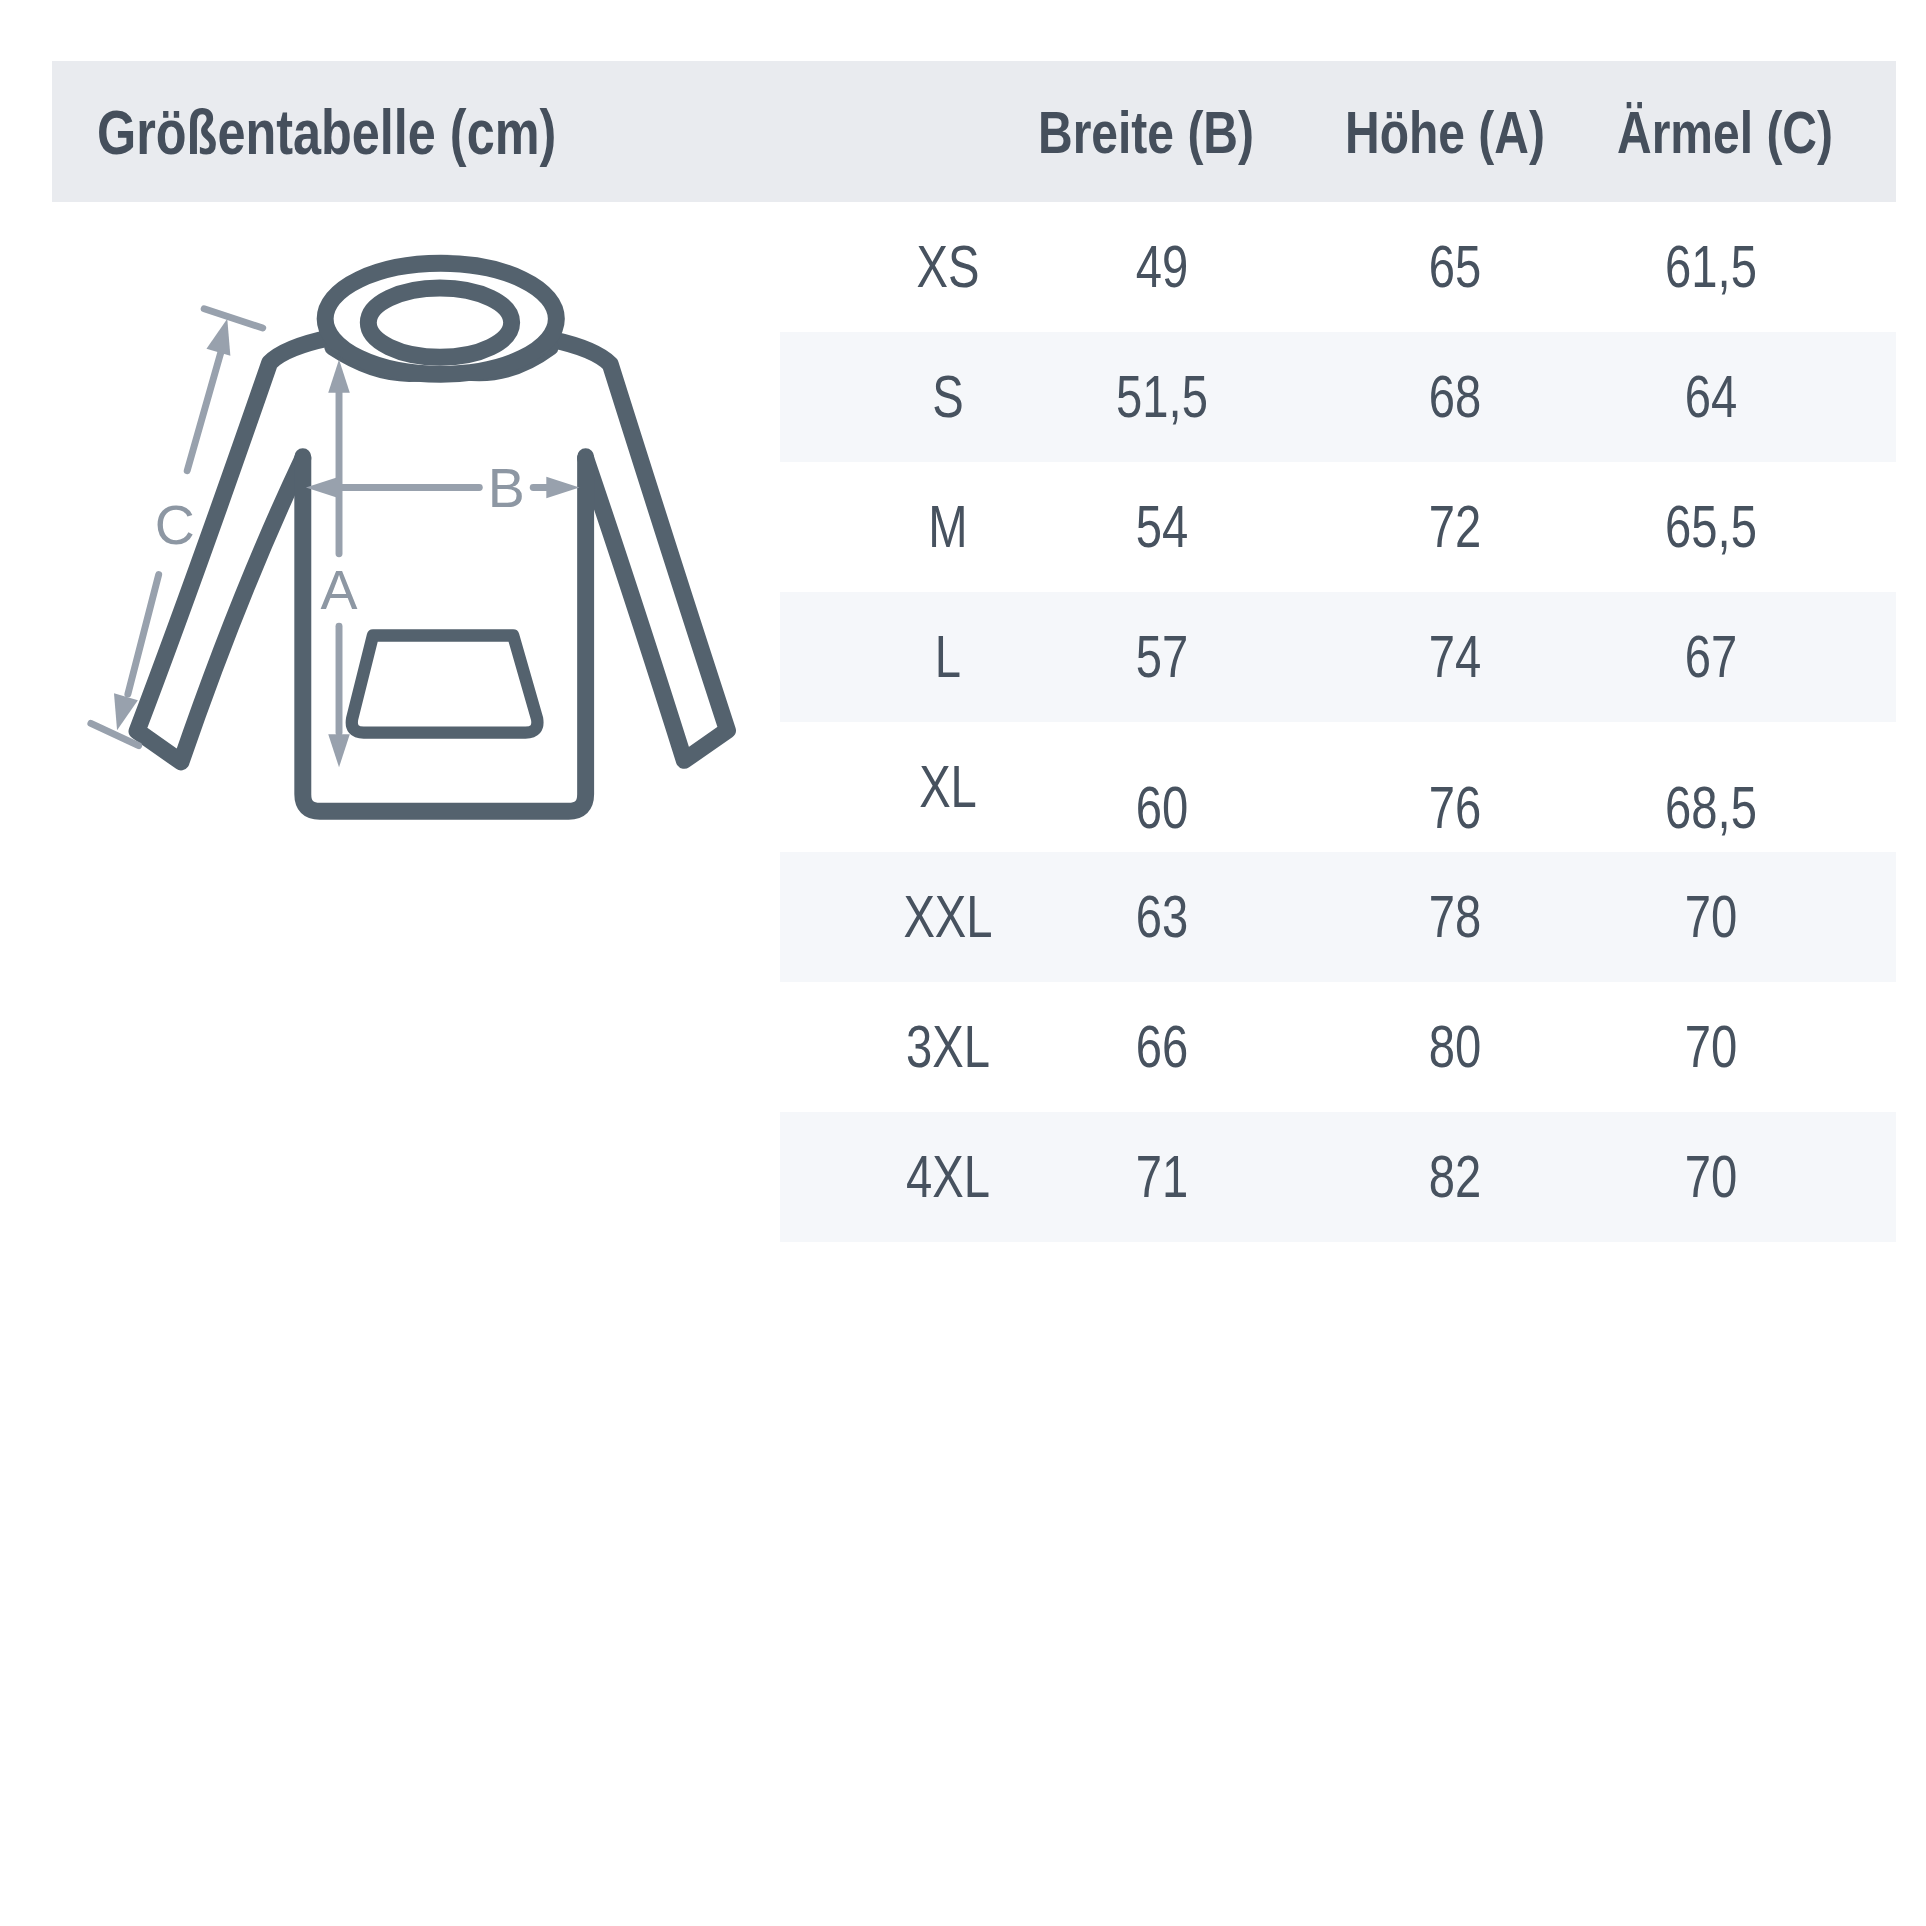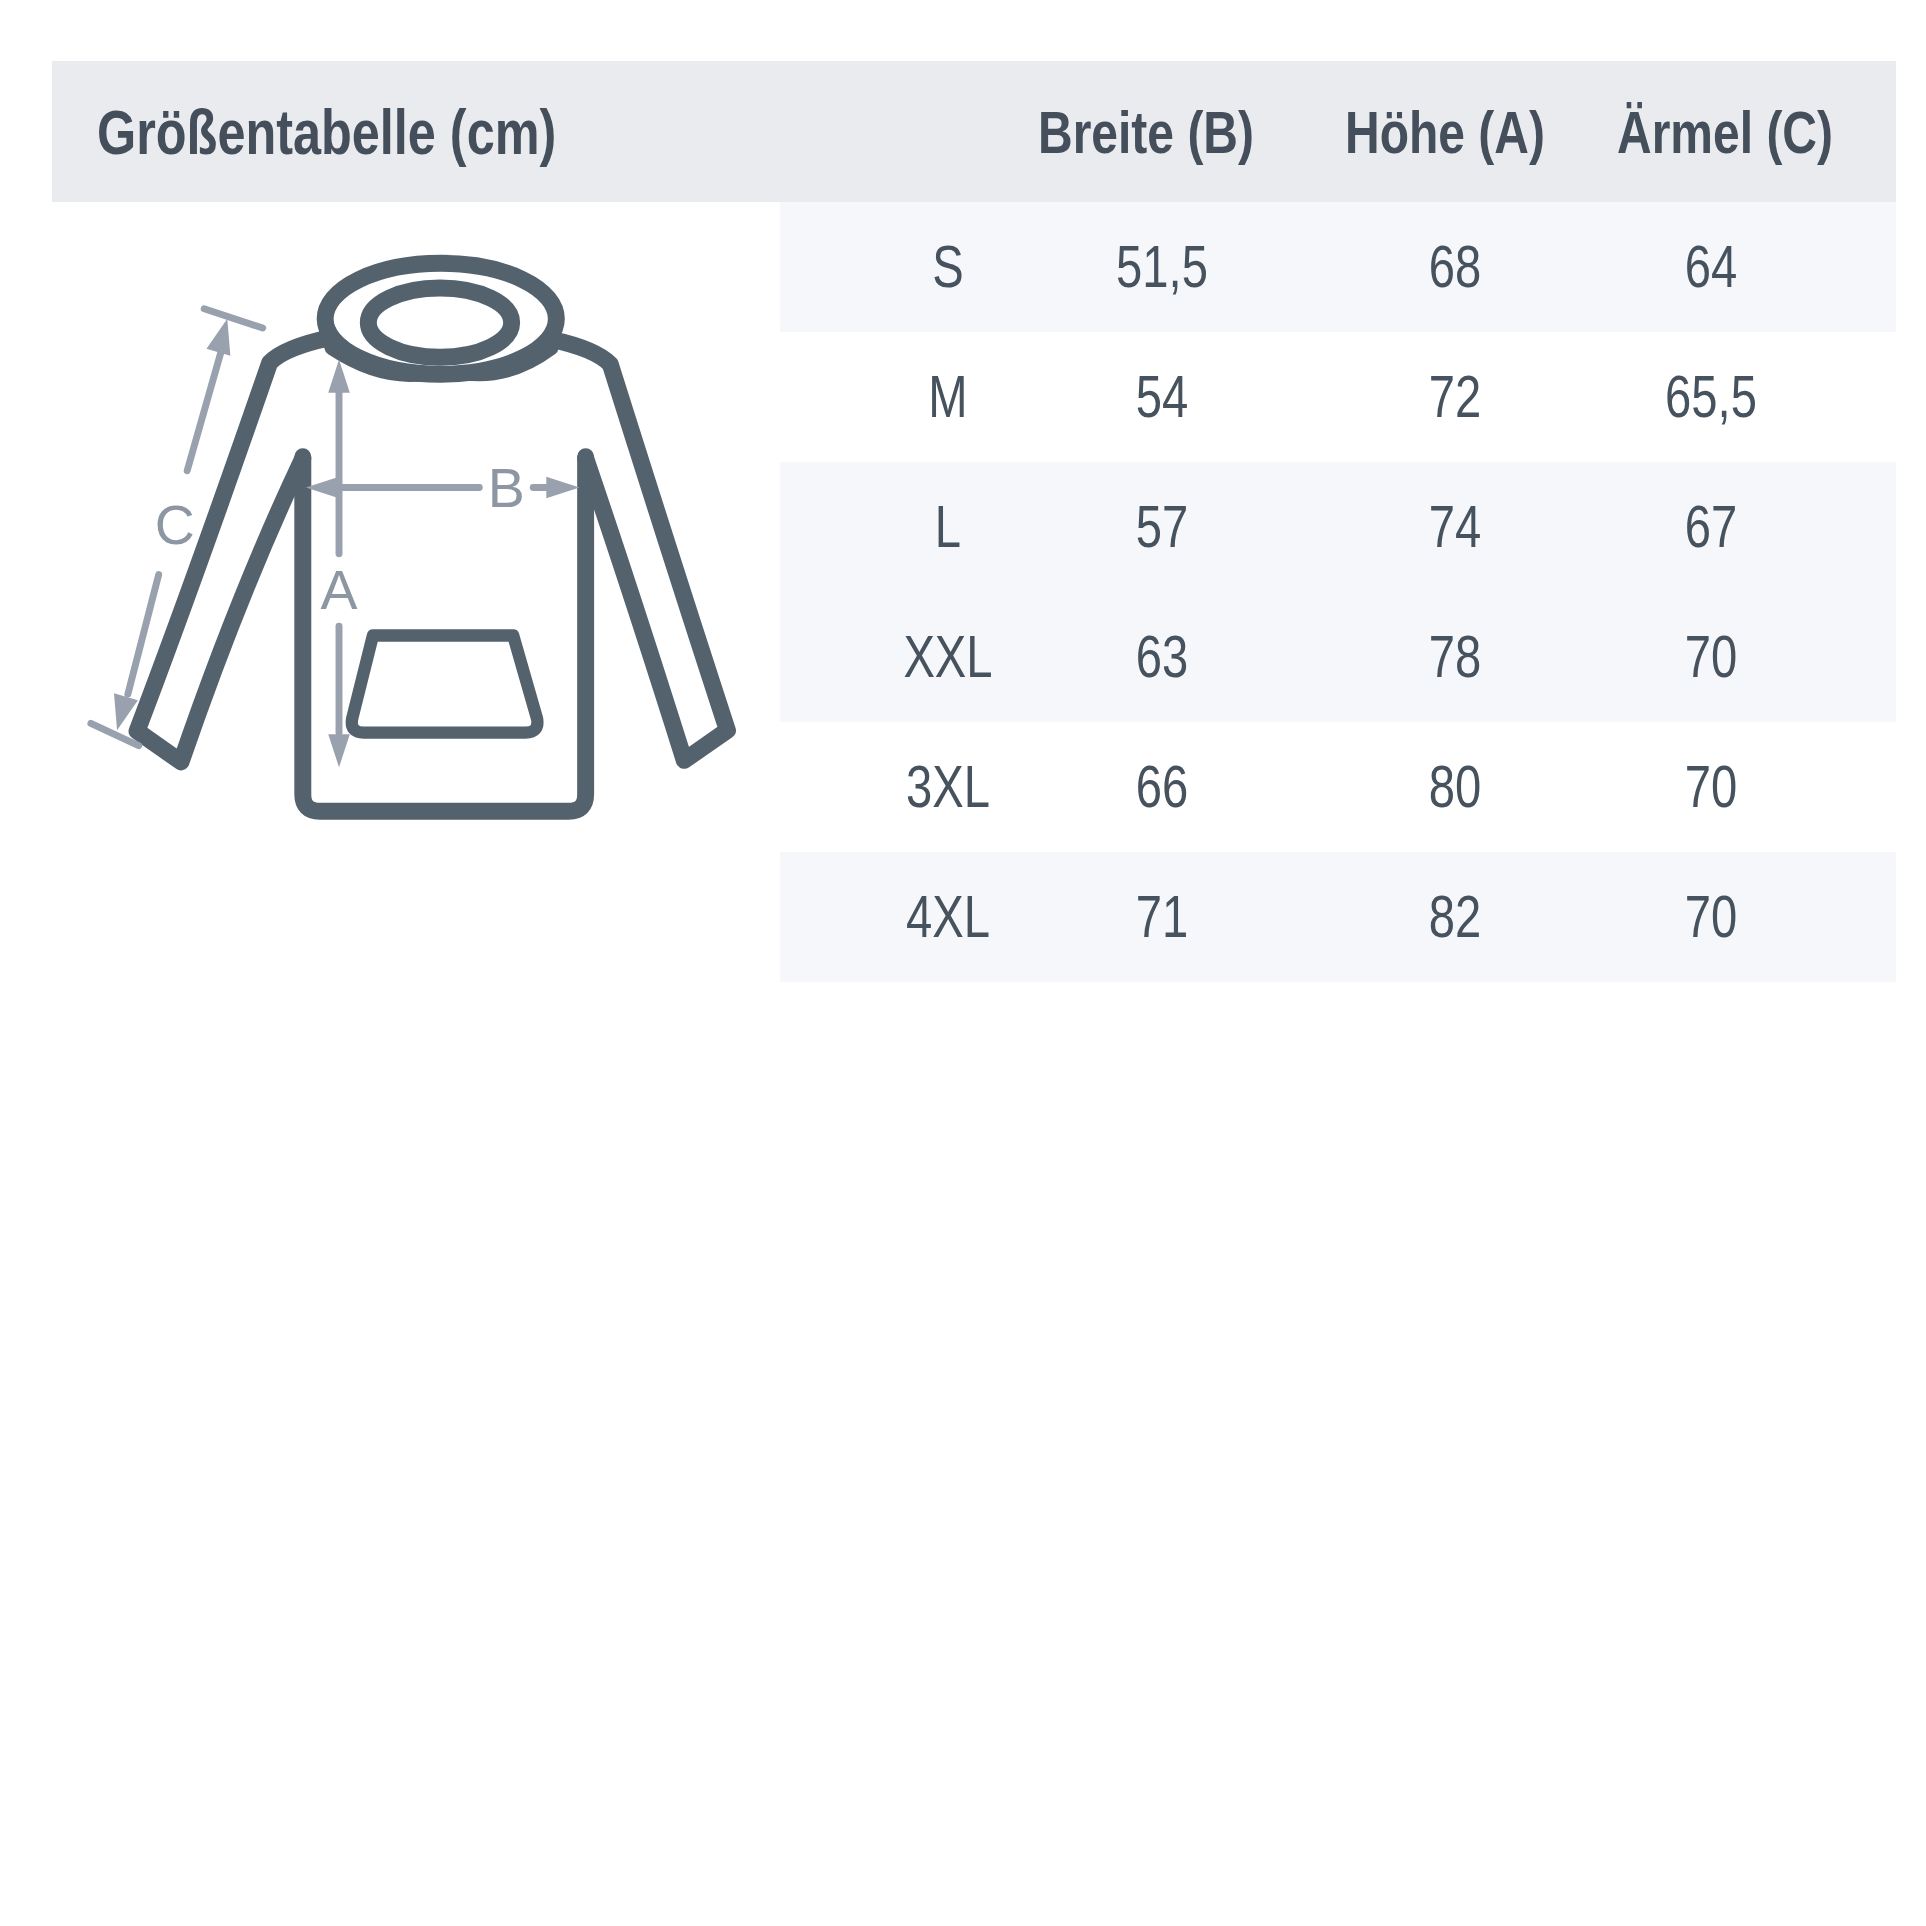--- a/index.html
+++ b/index.html
@@ -115,37 +115,49 @@
       <line class="measure" x1="118" y1="938" x2="180" y2="967"></line>
       <line class="measure" x1="288" y1="452" x2="243" y2="610"></line>
       <line class="measure" x1="206" y1="745" x2="166" y2="900"></line>
       <polygon class="measure-head" points="295,413 299,461 268,452"></polygon>
       <polygon class="measure-head" points="152,947 179,908 148,899"></polygon>
       <text class="measure-label" x="227" y="680" dominant-baseline="central">C</text>
     </g>
   </svg>
 
   <div class="rows">
+      <div class="row">
+    <span class="cell size">XS</span>
+    <span class="cell v1">49</span>
+    <span class="cell v2">65</span>
+    <span class="cell v3">61,5</span>
+  </div>
       <div class="row alt">
     <span class="cell size">S</span>
     <span class="cell v1">51,5</span>
     <span class="cell v2">68</span>
     <span class="cell v3">64</span>
   </div>
       <div class="row">
     <span class="cell size">M</span>
     <span class="cell v1">54</span>
     <span class="cell v2">72</span>
     <span class="cell v3">65,5</span>
   </div>
       <div class="row alt">
     <span class="cell size">L</span>
     <span class="cell v1">57</span>
     <span class="cell v2">74</span>
     <span class="cell v3">67</span>
+  </div>
+      <div class="row drop-values">
+    <span class="cell size">XL</span>
+    <span class="cell v1">60</span>
+    <span class="cell v2">76</span>
+    <span class="cell v3">68,5</span>
   </div>
       <div class="row alt">
     <span class="cell size">XXL</span>
     <span class="cell v1">63</span>
     <span class="cell v2">78</span>
     <span class="cell v3">70</span>
   </div>
       <div class="row">
     <span class="cell size">3XL</span>
     <span class="cell v1">66</span>

